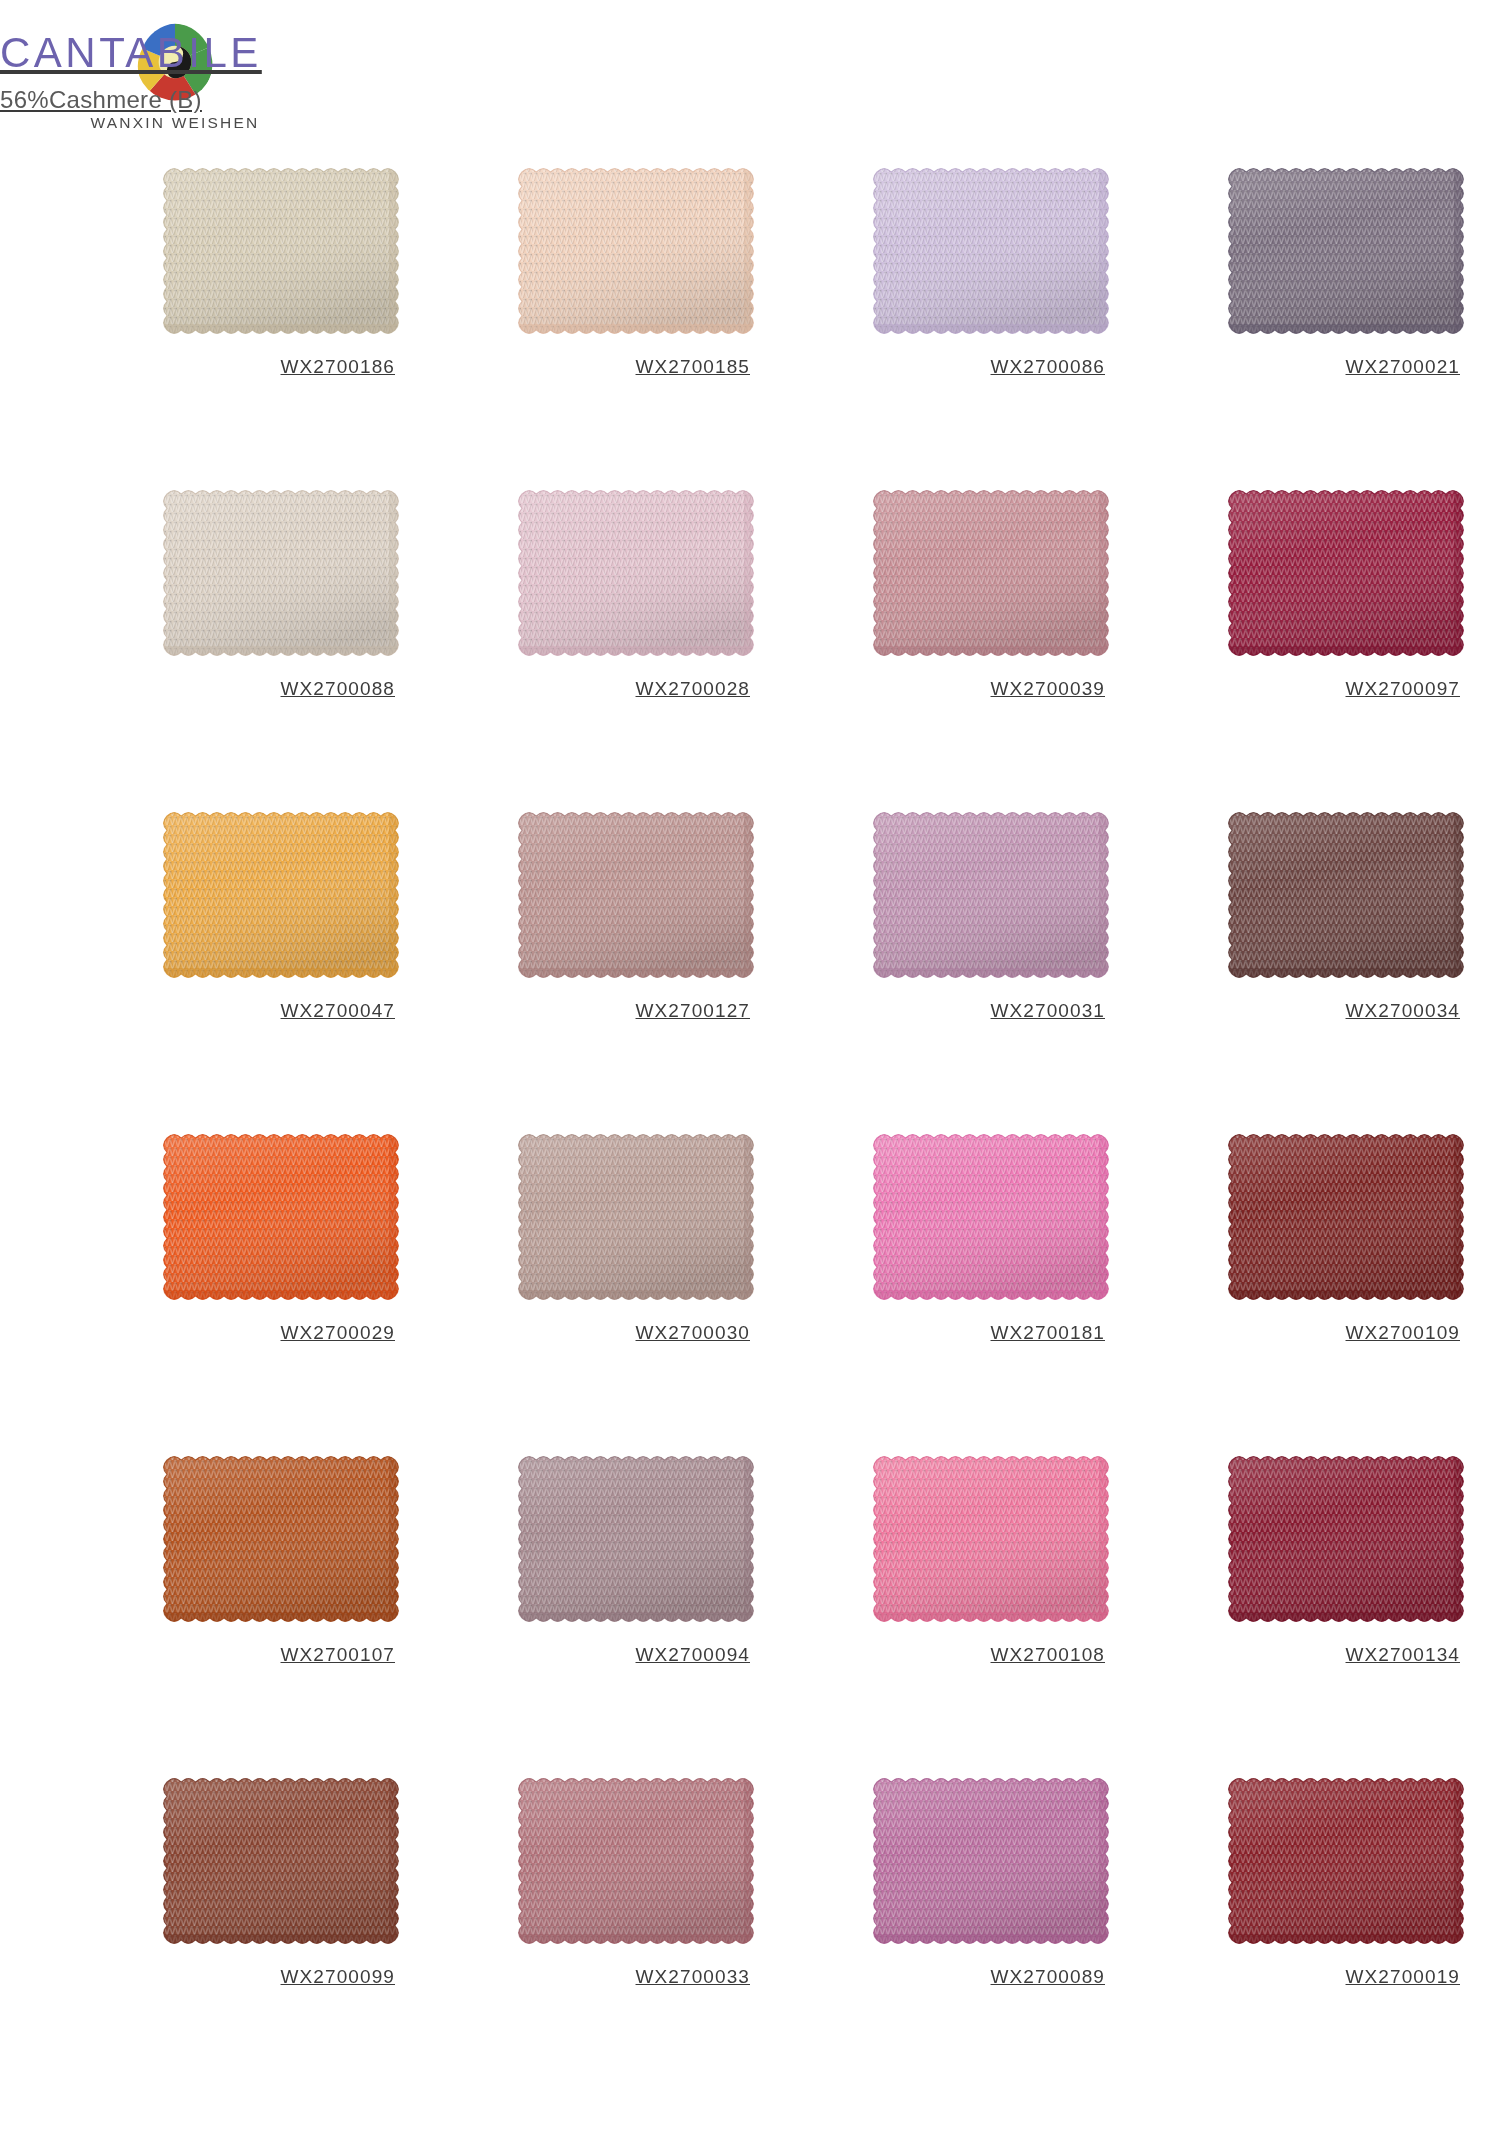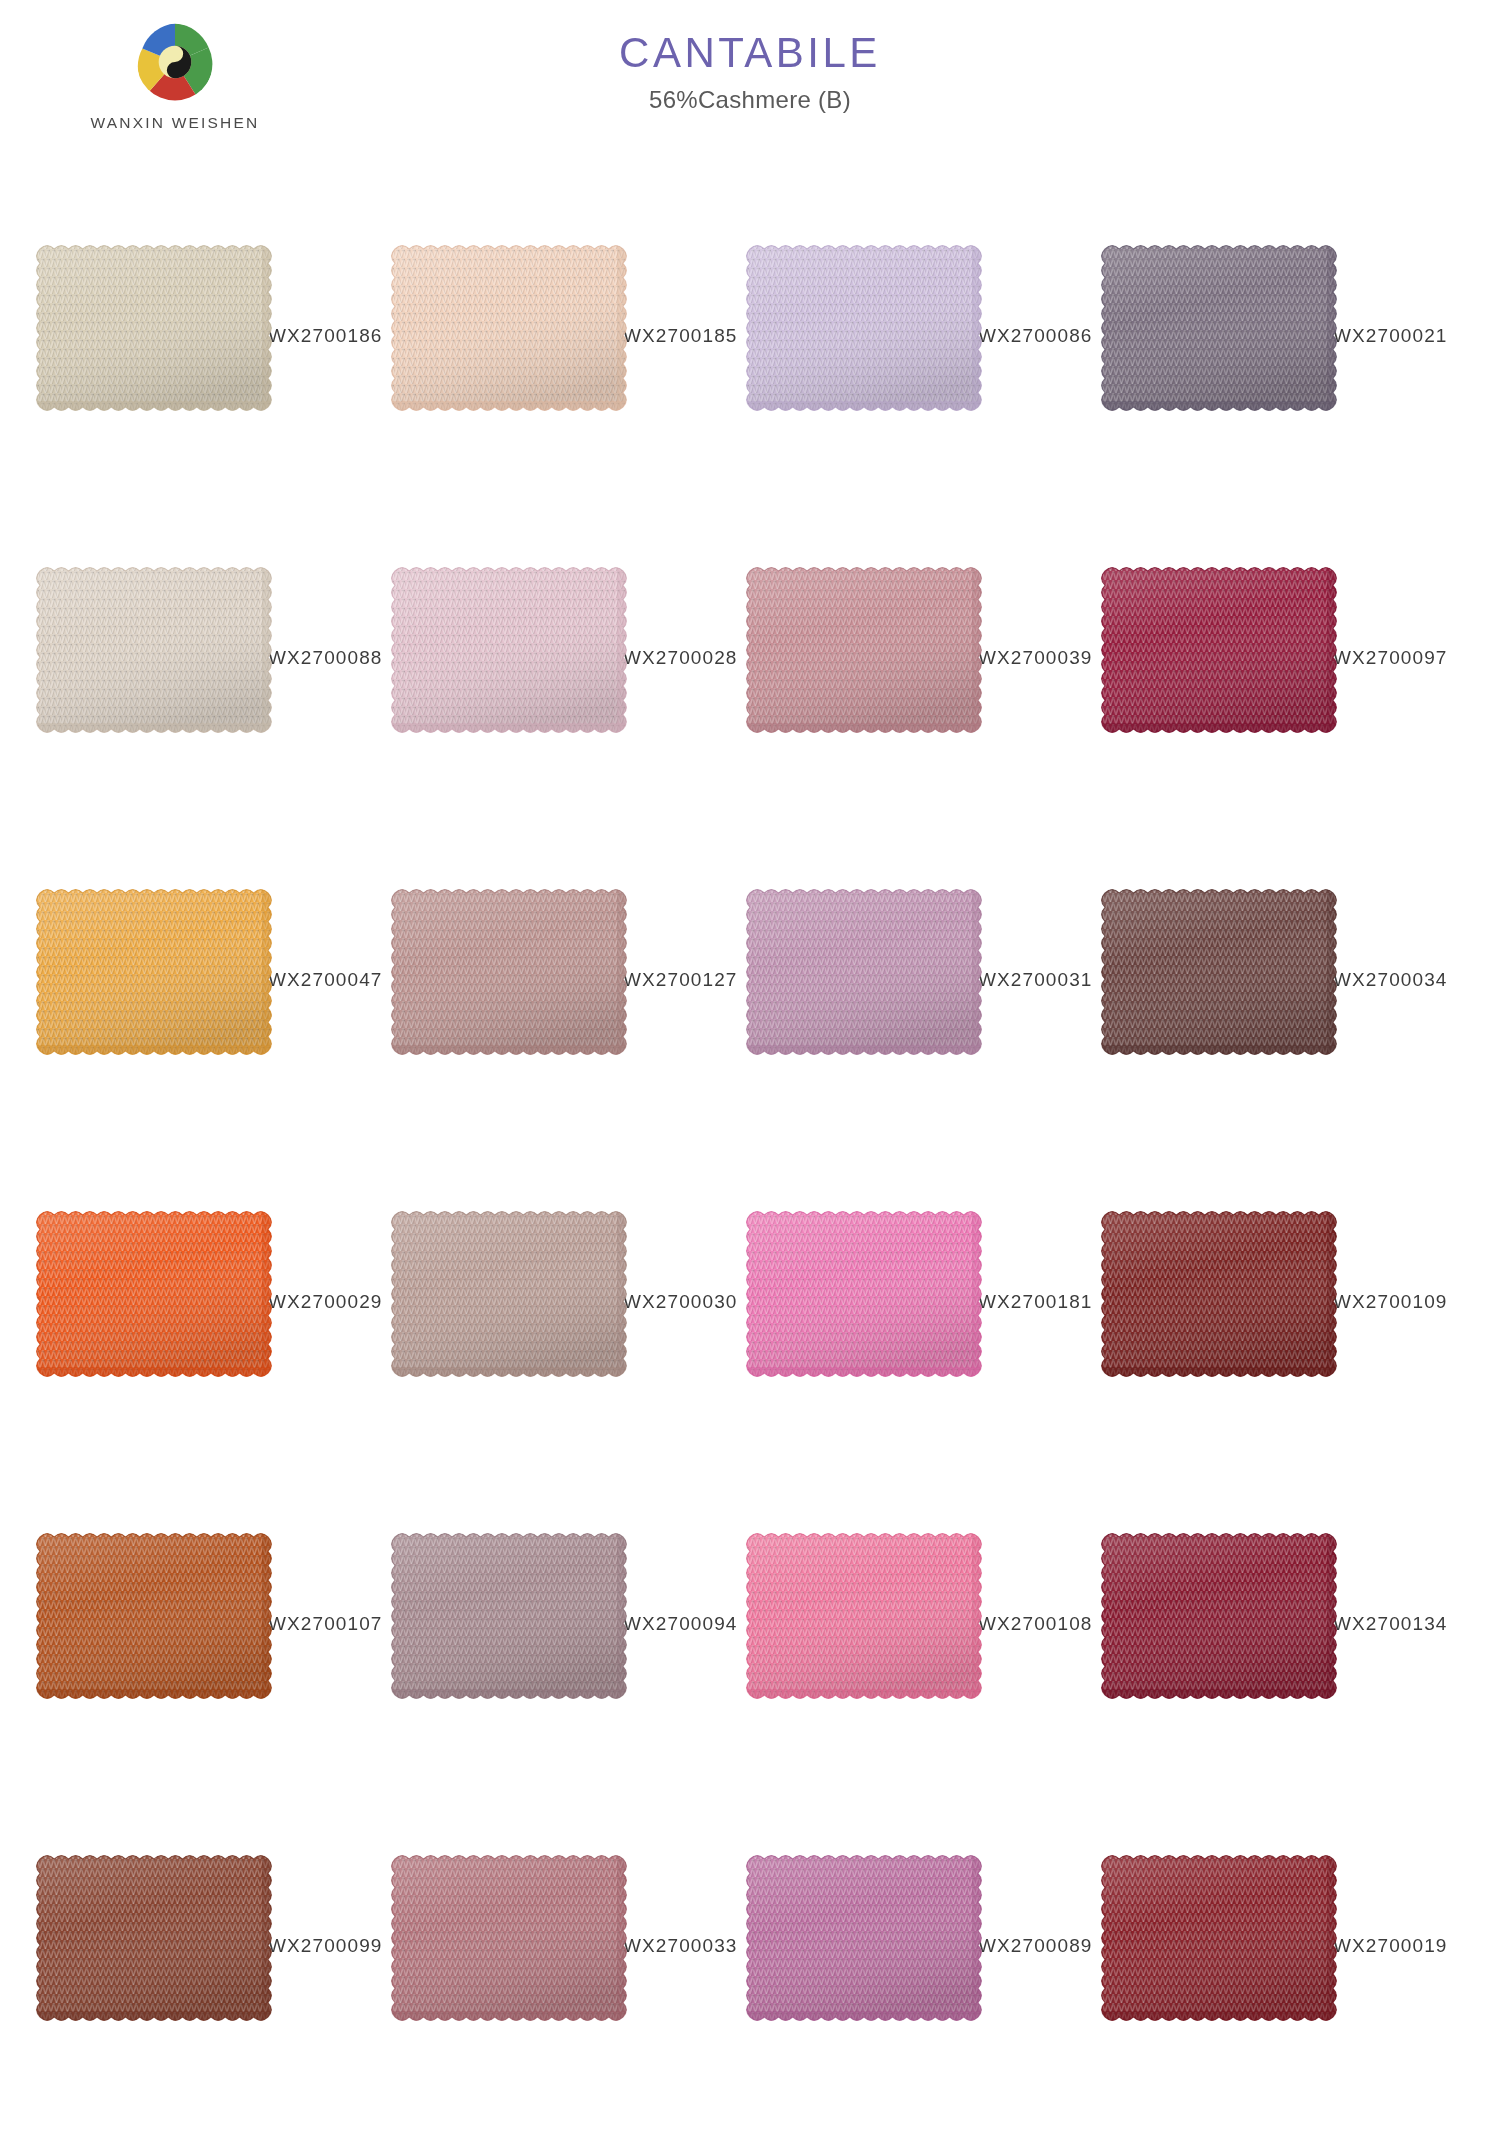--- a/index.html
+++ b/index.html
@@ -43,21 +43,22 @@
     color: #4a4a4a;
     font-family: "Liberation Sans", sans-serif;
     white-space: nowrap;
   }
 
   .title-block {
     position: absolute;
     left: 0;
     right: 0;
     top: 30px;
-    text-align: center;
+    text-align: left;
+    text-decoration: underline;
   }
   .title-main {
     font-size: 42px;
     letter-spacing: 3.5px;
     color: #6d63ae;
     font-family: "Liberation Sans", sans-serif;
     font-weight: 400;
     line-height: 1.1;
   }
   .title-sub1 {
@@ -81,23 +82,24 @@
     margin: 12px 0 0 0;
     padding: 0 40px;
     display: grid;
     grid-template-columns: repeat(4, 1fr);
     grid-auto-rows: 322px;
     column-gap: 0px;
     row-gap: 0px;
   }
   .cell {
     display: flex;
-    flex-direction: row;
-    align-items: center;
+    flex-direction: column;
+    align-items: flex-end;
     justify-content: flex-start;
+    text-decoration: underline;
   }
   .swatch-wrap {
     width: 228px;
     height: 158px;
     position: relative;
     margin-top: 10px;
   }
   .code {
     margin-top: 26px;
     font-size: 19px;

